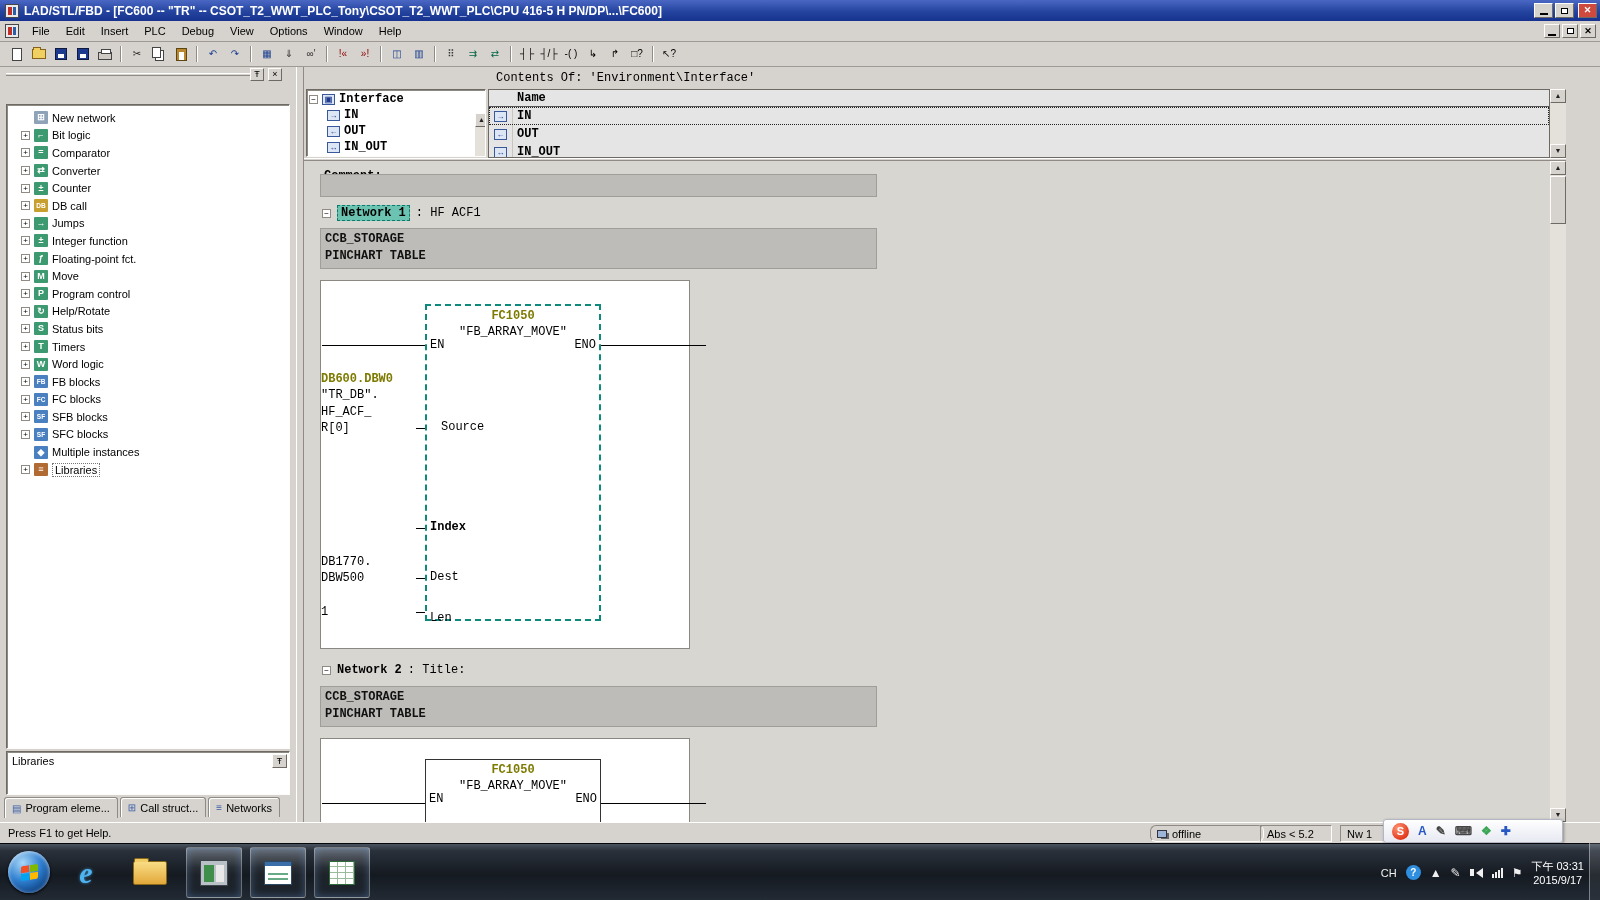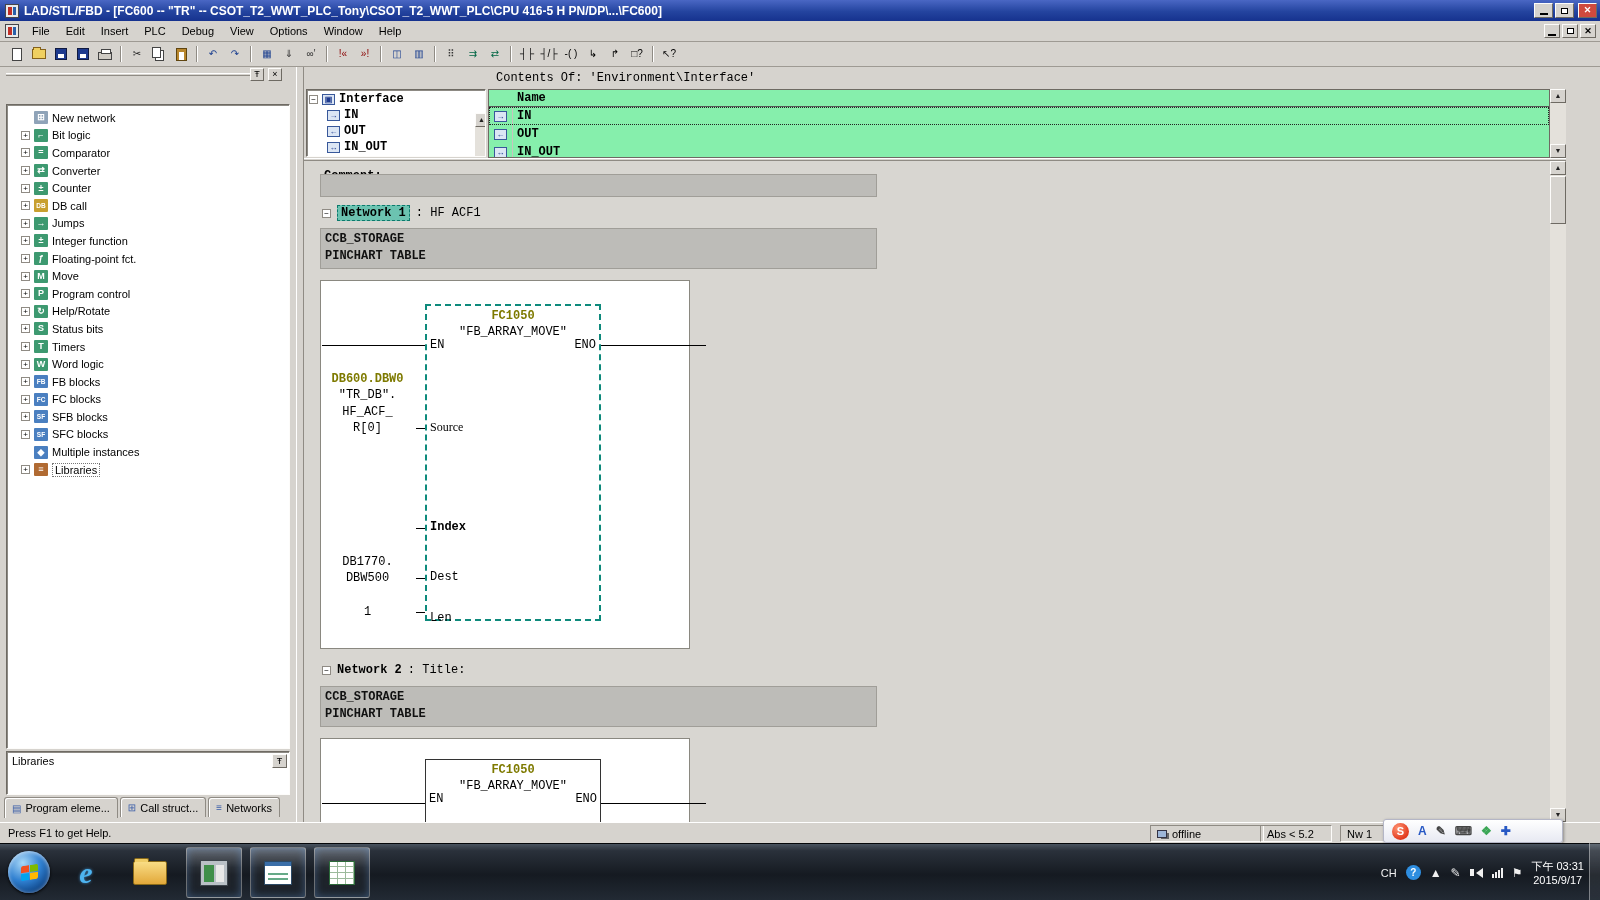--- a/index.html
+++ b/index.html
@@ -62,21 +62,21 @@
 
 #decl-panel{position:absolute;left:304px;top:67px;width:1262px;height:91px;background:#d6d3ce;}
 #decl-tree{position:absolute;left:2px;top:22px;width:180px;height:68px;overflow:hidden;padding:1px 2px;font:bold 12px/16px "Liberation Mono","DejaVu Sans Mono",monospace;}
 .decl-row{height:16px;display:flex;align-items:center;gap:4px;white-space:nowrap;}
 .decl-row.child{padding-left:18px;}
 .decl-ic{width:13px;height:11px;flex:none;background:#dce6f4;border:1px solid #38589a;color:#1d3a8e;font:bold 8px/9px "Liberation Sans",sans-serif;text-align:center;display:inline-block;}
 .minus{width:9px;height:9px;border:1px solid #8f8b84;background:#fff;font:8px/7px "Liberation Sans",sans-serif;text-align:center;flex:none;}
 .minus::after{content:"−";}
 #decl-sb{position:absolute;left:168px;top:23px;width:13px;height:66px;background:#e4e1db;}
 #contents-title{position:absolute;left:192px;top:4px;font:12px "Liberation Mono","DejaVu Sans Mono",monospace;}
-#contents-box{position:absolute;left:184px;top:22px;right:16px;bottom:0;background:#86efac;border:1px solid #6e6a63;overflow:hidden;}
+#contents-box{position:absolute;left:184px;top:22px;right:16px;bottom:0;background:#e5e5e5;border:1px solid #6e6a63;overflow:hidden;}
 #ct-header{height:17px;border-bottom:1px solid #555;display:flex;align-items:center;font:bold 12px "Liberation Mono","DejaVu Sans Mono",monospace;padding-left:28px;}
 .ct-row{height:18px;display:flex;align-items:center;font:bold 12px "Liberation Mono","DejaVu Sans Mono",monospace;}
 .ct-icw{width:24px;display:flex;justify-content:center;border-right:1px solid #c8c5bf;align-self:stretch;align-items:center;}
 .ct-label{padding-left:4px;}
 .row-selected{outline:1px dotted #222;outline-offset:-1px;}
 #contents-sb{position:absolute;right:0;top:22px;width:16px;bottom:0;background:#e4e1db;}
 
 .sb-btn{width:100%;height:14px;background:#d6d3ce;border:1px solid;border-color:#fdfcfa #6e6a63 #6e6a63 #fdfcfa;font:7px/12px "Liberation Sans",sans-serif;text-align:center;color:#222;}
 .sb-btn.bottom{position:absolute;bottom:0;left:0;}
 .sb-thumb{position:absolute;left:0;width:100%;background:#d6d3ce;border:1px solid;border-color:#fdfcfa #6e6a63 #6e6a63 #fdfcfa;}
@@ -97,30 +97,30 @@
 #rung2{top:577px;height:84px;border-bottom:none;}
 .wire{position:absolute;height:1px;background:#000;}
 .block{position:absolute;background:#fff;}
 #block1{left:104px;top:23px;width:176px;height:317px;border:2px dashed #0e8a7c;}
 #block2{left:104px;top:20px;width:176px;height:120px;border:1px solid #333;}
 .blk-name{position:absolute;left:0;right:0;top:3px;text-align:center;font:bold 12px "Liberation Mono",monospace;color:#7e7a00;}
 .blk-sym{position:absolute;left:0;right:0;top:19px;text-align:center;font:12px "Liberation Mono",monospace;}
 .blk-en{position:absolute;left:3px;top:32px;font:12px "Liberation Mono",monospace;}
 .blk-eno{position:absolute;right:3px;top:32px;font:12px "Liberation Mono",monospace;}
 .pin-label{position:absolute;font:12px "Liberation Mono",monospace;}
-.operand{position:absolute;text-align:center;font:12px "Liberation Mono",monospace;}
+.operand{position:absolute;text-align:left;font:12px "Liberation Mono",monospace;}
 .op-line{height:16.5px;line-height:16.5px;white-space:pre;}
 .op-line.addr{color:#7e7a00;font-weight:bold;}
 #editor-sb{position:absolute;right:0;top:0;width:16px;height:661px;background:#e4e1db;}
 #editor-sb .sb-thumb{top:15px;height:48px;}
 
 #statusbar{position:absolute;left:0;top:822px;width:1600px;height:21px;background:#d6d3ce;border-top:1px solid #fff;}
 #sb-help{position:absolute;left:8px;top:4px;}
 .sb-cell{position:absolute;top:2px;height:17px;border:1px solid;border-color:#8f8b84 #fdfcfa #fdfcfa #8f8b84;display:flex;align-items:center;padding:0 6px;gap:5px;white-space:nowrap;}
-#cell-conn{left:1150px;width:114px;}
+#cell-conn{left:1150px;width:114px;border-radius:6px;}
 #cell-abs{left:1260px;width:72px;}
 #cell-nw{left:1340px;width:52px;}
 .conn-ic{width:10px;height:8px;border:1px solid #334;background:#9db6d8;box-shadow:3px 2px 0 -1px #666;flex:none;}
 
 #sogou-bar{position:absolute;left:1383px;top:819px;width:180px;height:24px;background:linear-gradient(#ffffff,#e7e9f2);border:1px solid #b4b6c6;border-radius:3px;display:flex;align-items:center;gap:9px;padding:0 8px;box-shadow:1px 1px 3px rgba(0,0,0,.35);}
 .sg-logo{width:17px;height:17px;border-radius:50%;background:radial-gradient(circle at 35% 30%,#ff9372,#e23a1e 70%);color:#fff;font:bold 11px/17px "Liberation Sans",sans-serif;text-align:center;flex:none;}
 .sg-item{font-weight:bold;font-size:12px;}
 
 #taskbar{position:absolute;left:0;top:843px;width:1600px;height:57px;background:linear-gradient(180deg,#49535f 0%,#2a313b 12%,#151a21 55%,#222a34 100%);border-top:1px solid #05070a;}
 #start-orb{position:absolute;left:8px;top:7px;width:42px;height:42px;border-radius:50%;background:radial-gradient(circle at 35% 28%,#a8d8f8 0%,#2f7fd0 45%,#0b3e7e 80%,#062a58 100%);box-shadow:inset 0 1px 4px rgba(255,255,255,.7),0 1px 3px #000;display:flex;align-items:center;justify-content:center;}
@@ -494,21 +494,21 @@
   <div id="rung1" class="rung">
     <div class="wire" style="left:1px;top:64px;width:103px"></div>
     <div class="wire" style="left:280px;top:64px;width:105px"></div>
     <div id="block1" class="block">
       <div class="blk-name">FC1050</div>
       <div class="blk-sym">"FB_ARRAY_MOVE"</div>
       <div class="blk-en">EN</div>
       <div class="blk-eno">ENO</div>
     </div>
   <div class="wire" style="left: 95px; top: 147px; width: 9px;"></div>
-      <div class="pin-label" style="left: 109px; top: 139px; font-family: Liberation Serif, serif;">Source</div>
+      <div class="pin-label" style="left: 120px; top: 139px;">Source</div>
       <div class="operand" style="left: 0px; width: 93px; top: 89.5px;">
         <div class="op-line addr">DB600.DBW0</div>
         <div class="op-line">"TR_DB".</div>
         <div class="op-line">HF_ACF_</div>
         <div class="op-line">R[0]</div>
       </div>
       <div class="wire" style="left: 95px; top: 247px; width: 9px;"></div>
       <div class="pin-label" style="left: 109px; top: 239px; font-weight: bold;">Index</div>
       <div class="wire" style="left: 95px; top: 297px; width: 9px;"></div>
       <div class="pin-label" style="left: 109px; top: 289px;">Dest</div>

